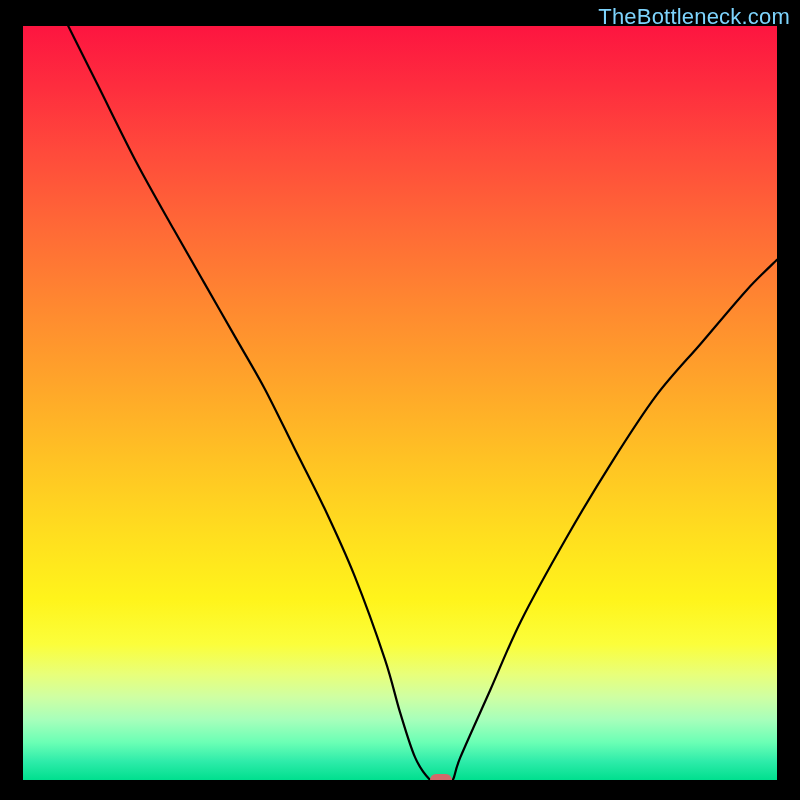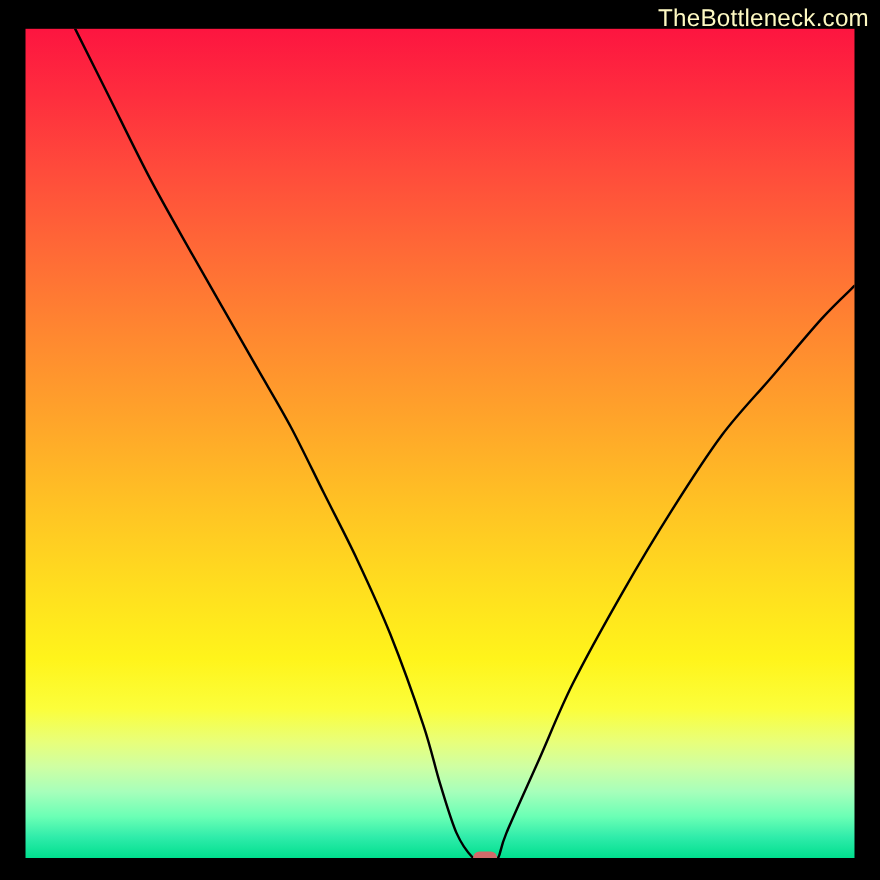--- a/index.html
+++ b/index.html
@@ -14,21 +14,21 @@
   .frame {
     position: relative;
     width: 800px;
     height: 800px;
     background: #000;
   }
   .watermark {
     position: absolute;
     top: 4px;
     right: 10px;
-    color: #fef9c3;
+    color: #7dd3fc;
     font-size: 22px;
     font-weight: 500;
     letter-spacing: 0.2px;
     user-select: none;
   }
   .plot-area {
     position: absolute;
     left: 23px;
     top: 26px;
     width: 754px;

